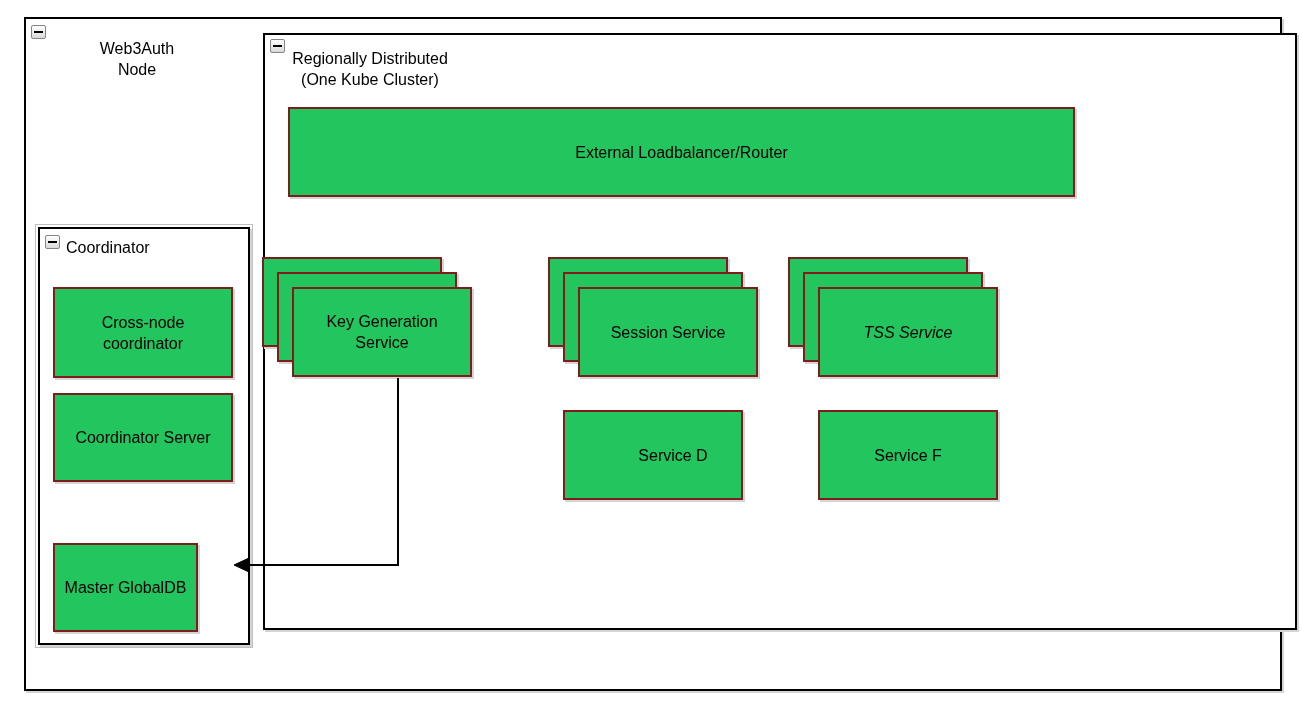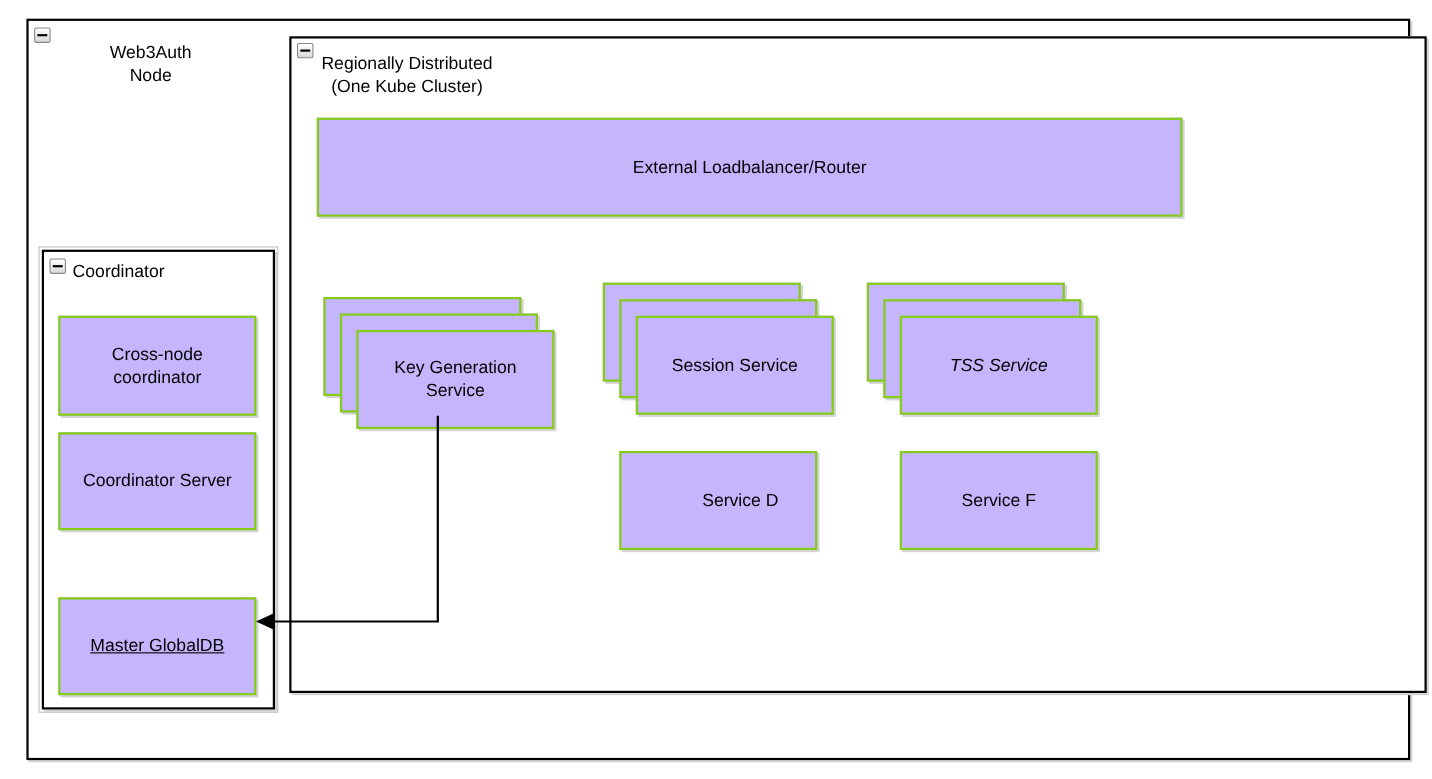--- a/index.html
+++ b/index.html
@@ -1,21 +1,21 @@
 <!DOCTYPE html>
 <html><head>
 <meta charset="utf-8">
 <style>
   html,body{margin:0;padding:0;background:#ffffff;}
   .canvas{
     position:relative;width:1302px;height:708px;background:#ffffff;overflow:hidden;
     font-family:"Liberation Sans","DejaVu Sans",sans-serif;font-size:16px;color:#000;
   }
   .shape{
-    position:absolute;box-sizing:border-box;background:#c4b5fd;border:2px solid #84cc16;
+    position:absolute;box-sizing:border-box;background:#22c55e;border:2px solid #7f1d1d;
     box-shadow:2px 2px 0 #d4d4d4;
   }
   .group{
     position:absolute;box-sizing:border-box;background:#ffffff;border:2px solid #000000;
     box-shadow:2px 2px 0 #d4d4d4;
   }
   .selected-outline{outline:1px solid #bfbfbf;outline-offset:2px;}
   .flexc{display:flex;align-items:center;justify-content:center;text-align:center;}
   .flexc span{display:inline-block;max-width:160px;line-height:21px;}
   .grouplabel{position:absolute;text-align:center;line-height:21px;white-space:nowrap;}
@@ -52,21 +52,21 @@
     <div class="grouplabel" style="left:5px;top:13px;width:200px;">
       <div>Regionally Distributed</div>
       <div>(One Kube Cluster)</div>
     </div>
   </div>
 
   <div class="shape flexc" style="left:288px;top:107px;width:787px;height:90px;">
     <span style="max-width:760px;">External Loadbalancer/Router</span>
   </div>
 
-  <div class="stack" style="left:294px;top:257px;width:212px;height:122px;margin-top:13px;">
+  <div class="stack" style="left:262px;top:257px;width:212px;height:122px;">
     <div class="shape layer" style="left:0;top:0;"></div>
     <div class="shape layer" style="left:15px;top:15px;"></div>
     <div class="shape layer flexc" style="left:30px;top:30px;">
       <span>Key Generation Service</span>
     </div>
   </div>
 
   <div class="stack" style="left:548px;top:257px;width:212px;height:122px;">
     <div class="shape layer" style="left:0;top:0;"></div>
     <div class="shape layer" style="left:15px;top:15px;"></div>
@@ -98,21 +98,21 @@
     <div class="grouplabel" style="left:26px;top:8px;text-align:left;">Coordinator</div>
 
     <div class="shape flexc" style="left:13px;top:58px;width:180px;height:91px;">
       <span>Cross-node coordinator</span>
     </div>
 
     <div class="shape flexc" style="left:13px;top:164px;width:180px;height:89px;">
       <span>Coordinator Server</span>
     </div>
 
-    <div class="shape flexc" style="left:13px;top:314px;width:180px;height:89px;text-decoration:underline;">
+    <div class="shape flexc" style="left:13px;top:314px;width:145px;height:89px;">
       <span>Master GlobalDB</span>
     </div>
   </div>
 
   <svg class="edges" width="1302" height="708">
     <polyline points="398,378 398,565 247,565" fill="none" stroke="#000000" stroke-width="2"></polyline>
     <polygon points="234,565 249,558 249,572" fill="#000000" stroke="#000000"></polygon>
   </svg>
 
 </div>

